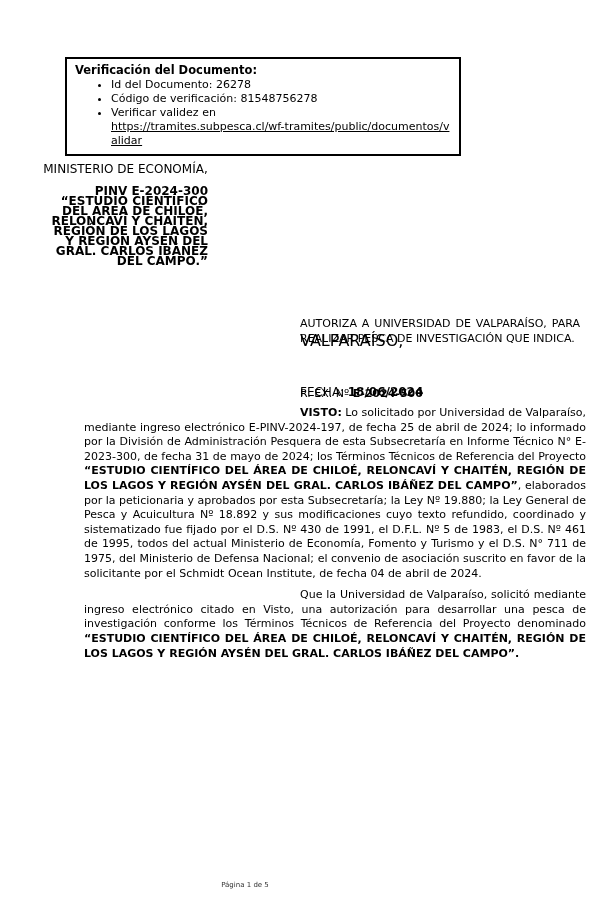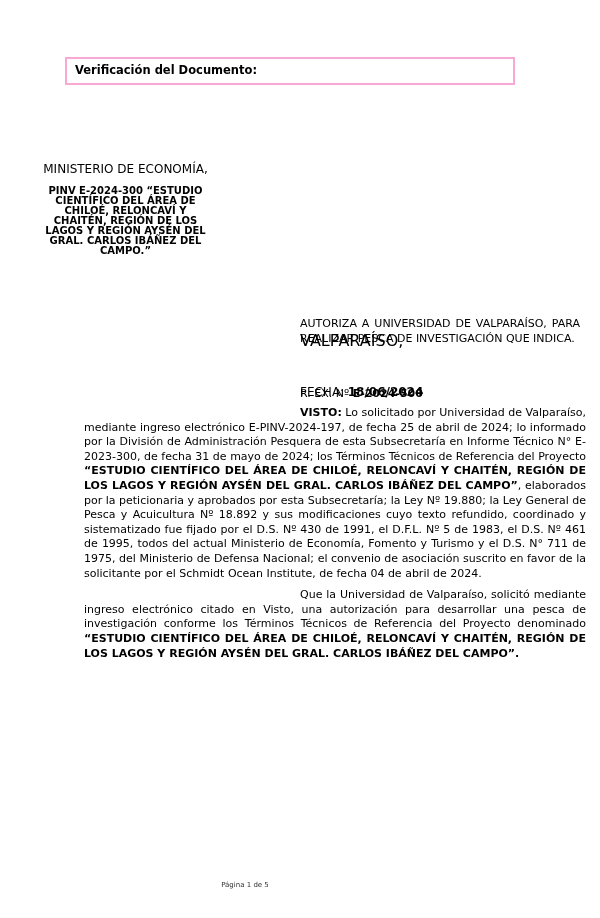--- a/index.html
+++ b/index.html
@@ -8,39 +8,39 @@
     background:#ffffff;
     color:#000;
     font-family:"DejaVu Sans","Liberation Sans",sans-serif;
     position:relative;
     overflow:hidden;
   }
   .abs{position:absolute;}
 
   
   .verif-box{
-    top:57px;left:65px;width:450px;
-    border:2px solid #f9a8d4;
+    top:57px;left:65px;width:396px;
+    border:2px solid #000000;
     box-sizing:border-box;
     padding:4px 8px 6px 8px;
     font-size:11px;line-height:14px;
   }
   .verif-title{font-weight:bold;font-size:11.5px;}
   .verif-list{margin:1px 0 0 0;padding-left:36px;}
   .verif-list li{margin:0;padding:0;}
   .verif-url{color:#000;text-decoration:underline;word-break:break-all;cursor:pointer;}
 
   
   .left-col{top:162px;left:28px;width:195px;text-align:center;}
   .ministry{font-size:12px;line-height:15px;}
   .subsec{font-size:11.5px;line-height:16px;font-weight:bold;text-decoration:underline;margin-top:6px;}
   .margin-note{
     width:165px;margin:9px auto 0 auto;
-    font-size:10px;line-height:10px;font-weight:bold;
-    text-align:center;
+    font-size:12px;line-height:10px;font-weight:bold;
+    text-align:right;
   }
 
   
   .subject{top:272px;left:300px;width:280px;font-size:11px;line-height:15px;text-align:justify;margin-top:44px;}
   .city{top:331px;left:300px;font-size:16px;}
   .res-line{top:359px;left:300px;font-size:11px;margin-top:28px;}
   .fecha-line{top:385px;left:300px;font-size:12px;}
   .b{font-weight:bold;}
 
   
@@ -53,20 +53,28 @@
   .para + .para{margin-top:7px;}
 
   
   .footer{top:881px;left:0;width:490px;text-align:center;font-size:7px;color:#333;}
 </style>
 </head>
 <body>
 
 <div class="abs verif-box">
   <div class="verif-title">Verificación del Documento:</div>
+  <ul class="verif-list">
+    <li>Id del Documento: 26278</li>
+    <li>Código de verificación: 81548756278</li>
+    <li>
+      <span>Verificar validez en</span><br>
+      <span class="verif-url">https://tramites.subpesca.cl/wf-tramites/public/documentos/validar</span>
+    </li>
+  </ul>
 </div>
 
 <div class="abs left-col">
   <div class="ministry">
     <div>MINISTERIO DE ECONOMÍA,</div>
   </div>
   <div class="margin-note">PINV E-2024-300 “ESTUDIO CIENTÍFICO DEL ÁREA DE CHILOÉ, RELONCAVÍ Y CHAITÉN, REGIÓN DE LOS LAGOS Y REGIÓN AYSÉN DEL GRAL. CARLOS IBÁÑEZ DEL CAMPO.”</div>
 </div>
 
 <div class="abs subject">AUTORIZA A UNIVERSIDAD DE VALPARAÍSO, PARA REALIZAR PESCA DE INVESTIGACIÓN QUE INDICA.</div>

